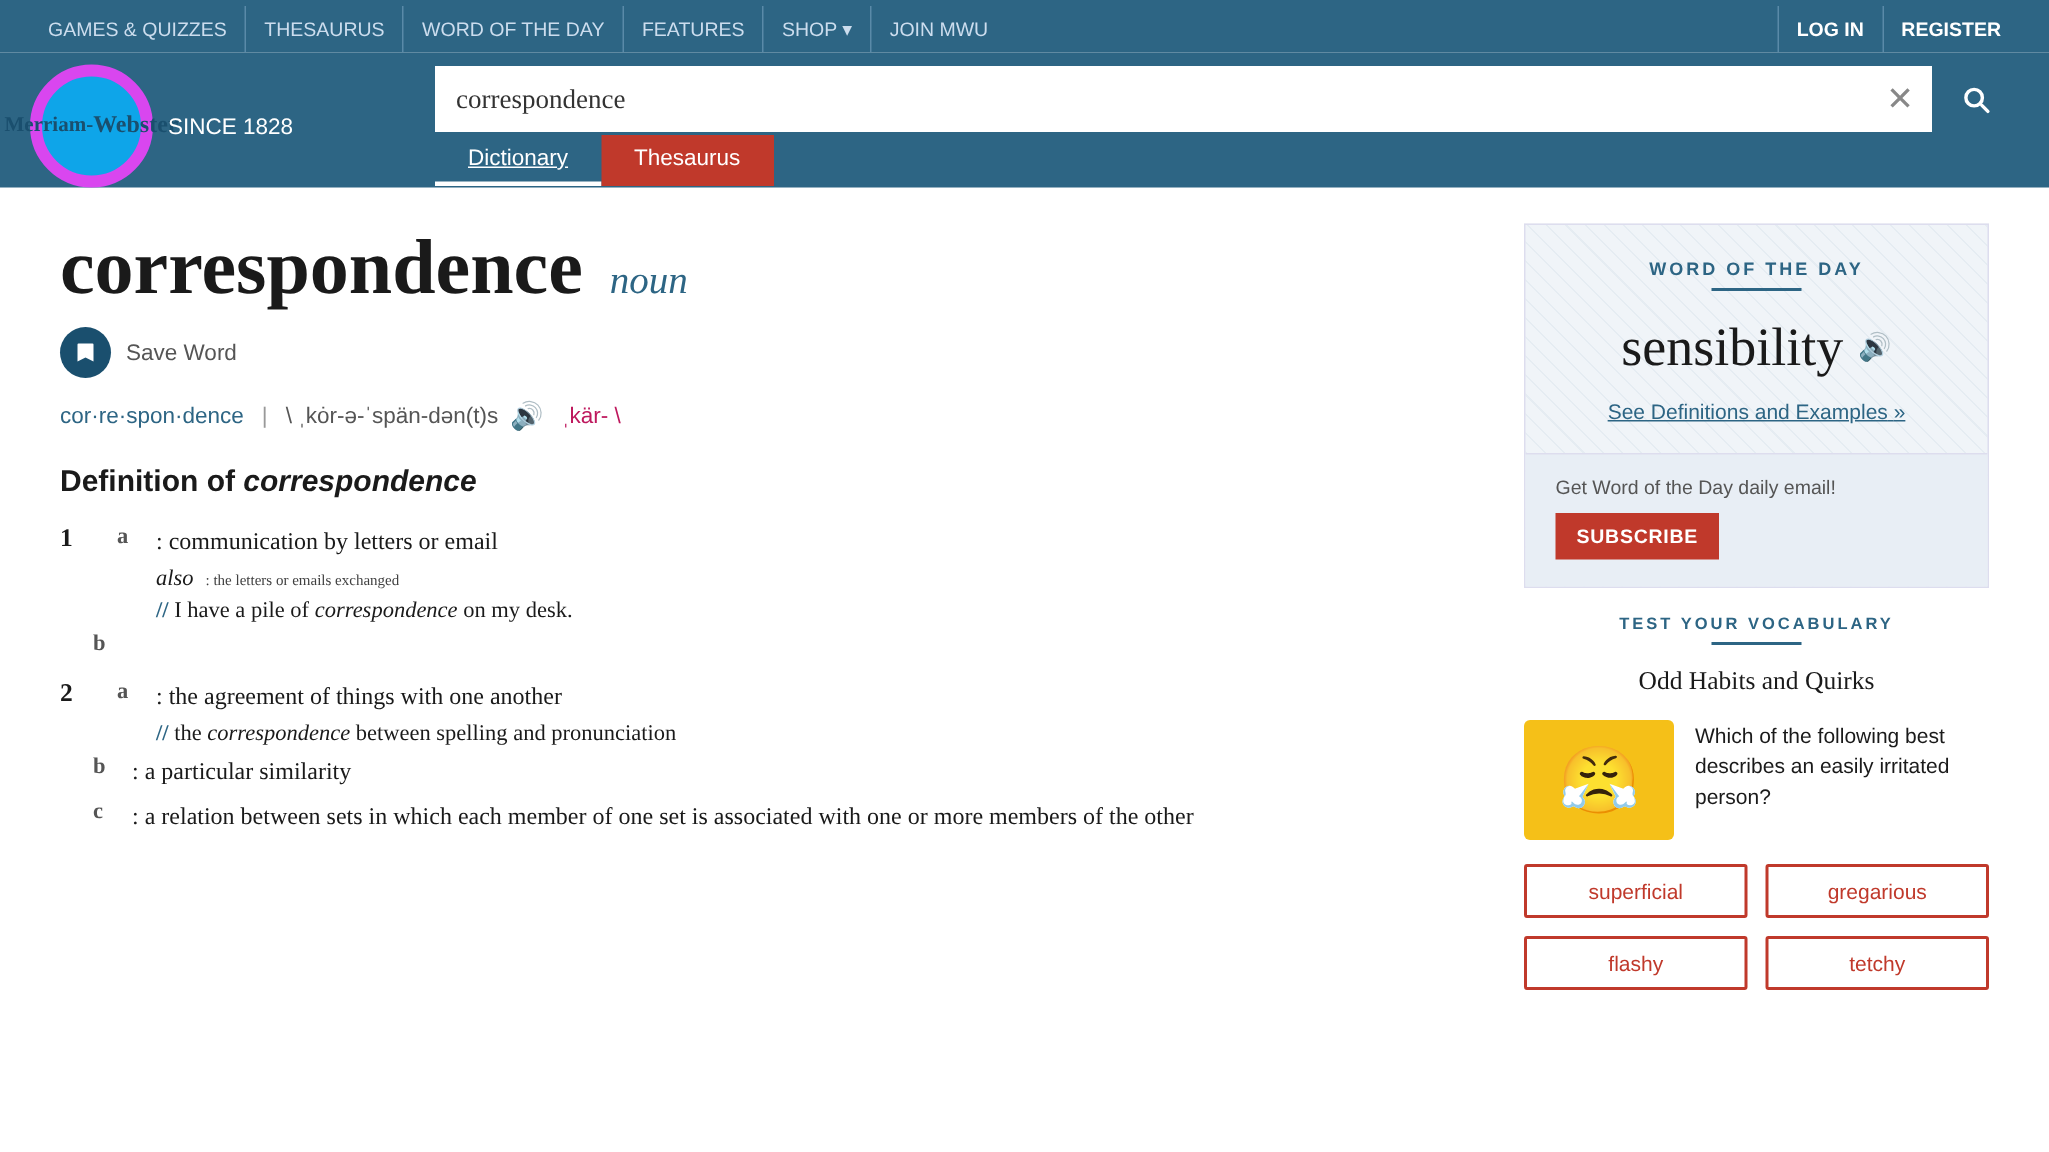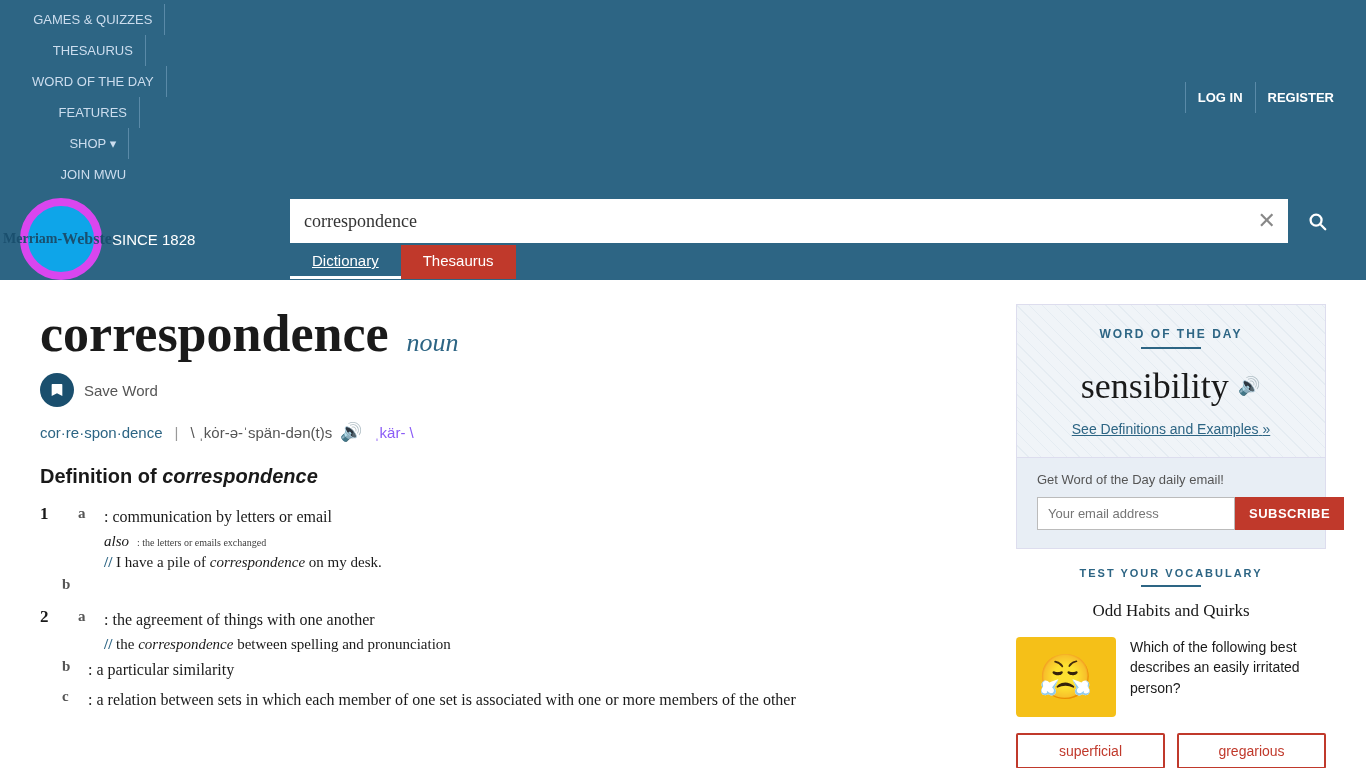--- a/index.html
+++ b/index.html
@@ -4,21 +4,21 @@
   <style>
     * { margin: 0; padding: 0; box-sizing: border-box; }
     body { font-family: Georgia, 'Times New Roman', serif; font-size: 16px; color: #333; background: #fff; }
   </style>
 </head>
 <body>
 
 <header>
 
   <div style="background:#2d6584; display:flex; align-items:center; justify-content:space-between; padding:4px 20px 0;">
-    <div style="display:flex; align-items:center;flex-direction:column;">
+    <div style="display:flex; align-items:center;">
       <a href="#" style="color:#cde; font-size:13px; font-family:Arial,sans-serif; text-decoration:none; padding:8px 12px; border-right:1px solid #5a8aa8; white-space:nowrap;">GAMES &amp; QUIZZES</a>
       <a href="#" style="color:#cde; font-size:13px; font-family:Arial,sans-serif; text-decoration:none; padding:8px 12px; border-right:1px solid #5a8aa8; white-space:nowrap;">THESAURUS</a>
       <a href="#" style="color:#cde; font-size:13px; font-family:Arial,sans-serif; text-decoration:none; padding:8px 12px; border-right:1px solid #5a8aa8; white-space:nowrap;">WORD OF THE DAY</a>
       <a href="#" style="color:#cde; font-size:13px; font-family:Arial,sans-serif; text-decoration:none; padding:8px 12px; border-right:1px solid #5a8aa8; white-space:nowrap;">FEATURES</a>
       <a href="#" style="color:#cde; font-size:13px; font-family:Arial,sans-serif; text-decoration:none; padding:8px 12px; border-right:1px solid #5a8aa8; white-space:nowrap;">SHOP ▾</a>
       <a href="#" style="color:#cde; font-size:13px; font-family:Arial,sans-serif; text-decoration:none; padding:8px 12px; white-space:nowrap;">JOIN MWU</a>
     </div>
     <div style="display:flex; align-items:center;">
       <a href="#" style="color:#fff; font-size:13px; font-family:Arial,sans-serif; text-decoration:none; padding:8px 12px; border-left:1px solid #5a8aa8; font-weight:bold;">LOG IN</a>
       <a href="#" style="color:#fff; font-size:13px; font-family:Arial,sans-serif; text-decoration:none; padding:8px 12px; border-left:1px solid #5a8aa8; font-weight:bold;">REGISTER</a>
@@ -69,21 +69,21 @@
           </svg>
       </div>
       <span style="color:#555; font-size:15px; font-family:Arial,sans-serif;">Save Word</span>
     </div>
 
     <div style="font-size:15px; color:#2d6584; font-family:Arial,sans-serif; margin-bottom:22px; display:flex; align-items:center; gap:4px;">
       <a href="#" style="color:#2d6584; text-decoration:none;">cor·re·spon·dence</a>
       <span style="color:#999; margin:0 8px;">|</span>
       <span style="color:#555;">\ ˌkȯr-ə-ˈspän-dən(t)s</span>
       <button style="background:none; border:none; cursor:pointer; font-size:18px; color:#2d6584; padding:0 4px;">🔊</button>
-      <span style="color:#8b5cf6; margin-left:4px;">ˌkär- \</span>
+      <span style="color:#be185d; margin-left:4px;">ˌkär- \</span>
     </div>
 
     <div style="font-size:20px; font-weight:bold; color:#1a1a1a; margin-bottom:16px; font-family:Arial,sans-serif;">
       Definition of <em style="font-style:italic;">correspondence</em>
     </div>
 
     <div>
 
       <div style="margin-bottom:10px;">
         <div style="display:flex; align-items:flex-start; margin-bottom:4px;">
@@ -148,21 +148,20 @@
           <span style="font-size:36px; font-family:Georgia,serif; color:#1a1a1a;">sensibility</span>
           <button style="background:none; border:none; cursor:pointer; font-size:18px; color:#2d6584;">🔊</button>
         </div>
         <a href="#" style="display:block; text-align:center; color:#2d6584; font-size:14px; font-family:Arial,sans-serif; text-decoration:underline; margin-bottom:2px;">
           <span>See Definitions and Examples</span> <span>»</span>
         </a>
       </div>
       <div style="background:#e8eef5; padding:14px 20px 18px; border-top:1px solid #dde;">
         <div style="font-size:13px; color:#555; font-family:Arial,sans-serif; margin-bottom:10px;">Get Word of the Day daily email!</div>
         <div style="display:flex;">
-          <input type="email" style="flex: 1 1 0%; border: 1px solid rgb(187, 187, 187); padding: 8px 10px; font-size: 13px; font-family: Arial, sans-serif; outline: none;" placeholder="Your email address">
           <button style="background:#c0392b; color:#fff; border:none; padding:8px 14px; font-size:13px; font-weight:bold; font-family:Arial,sans-serif; cursor:pointer; letter-spacing:0.5px;">SUBSCRIBE</button>
         </div>
       </div>
     </div>
 
     <div style="padding:18px 0 0;">
       <div style="text-align:center; font-size:11px; font-weight:bold; letter-spacing:2px; color:#2d6584; font-family:Arial,sans-serif; text-transform:uppercase; margin-bottom:6px;">TEST YOUR VOCABULARY</div>
       <div style="width:60px; height:2px; background:#2d6584; margin:0 auto 14px;"></div>
       <div style="text-align:center; font-size:17px; font-family:Georgia,serif; color:#1a1a1a; margin-bottom:16px;">Odd Habits and Quirks</div>
       <div style="display:flex; gap:14px; margin-bottom:16px; align-items:flex-start;">

